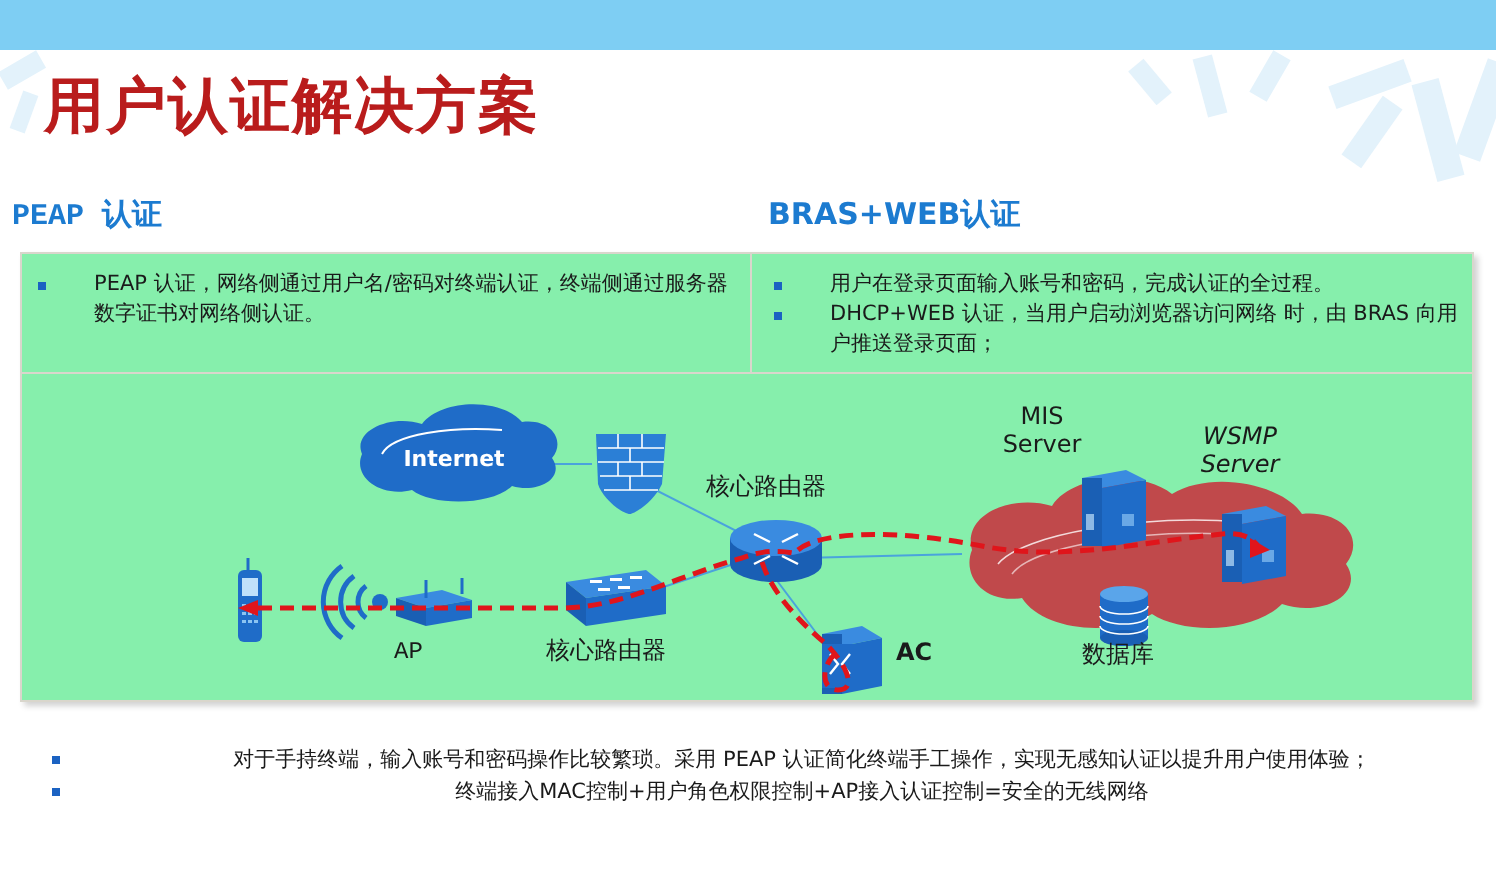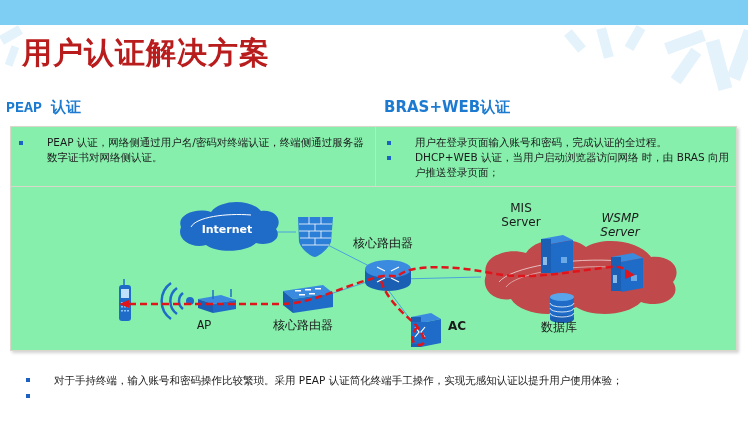--- a/index.html
+++ b/index.html
@@ -25,21 +25,21 @@
   .bullets.peap { left: 0; top: 8px; width: 360px; }
   .bullets.dhcp { left: 368px; top: 8px; width: 355px; }
   .bullets.peap li { padding-left: 36px; }
   .bullets.dhcp li { padding-left: 36px; }
 
   .diagram { position: absolute; left: 0; top: 60px; width: 725px; height: 164px; }
   .diagram svg { position: absolute; left: 0; top: 0; }
   .dlabel { position: absolute; font-size: 12px; color: #1a1a1a; white-space: nowrap; }
   .dlabel.center { text-align: center; line-height: 14px; }
 
-  .summary { position: absolute; left: 0; top: 372px; width: 748px; list-style: none; font-size: 10.5px; line-height: 16px; }
+  .summary { position: absolute; left: 0; top: 372px; width: 748px; list-style: none; font-size: 10.5px; line-height: 16px; text-align: center; }
   .summary li { position: relative; padding-left: 54px; }
   .summary li .dot { position: absolute; left: 26px; top: 6px; width: 4px; height: 4px; background: #1b62c2; }
 </style>
 </head>
 <body>
 
 <div class="top-bar"></div>
 
 <svg class="snowflake-bg" width="748" height="120" viewBox="0 0 748 120">
   <g fill="#e3f2fb">
@@ -228,13 +228,14 @@
     <div class="dlabel center" style="left:581px; top:24px; width:56px;font-style:italic;">
       <div>WSMP</div>
       <div>Server</div>
     </div>
   </div>
 </div>
 
 <ul class="summary">
   <li><span class="dot"></span><span>对于手持终端，输入账号和密码操作比较繁琐。采用 PEAP 认证简化终端手工操作，实现无感知认证以提升用户使用体验；</span></li>
   <li><span class="dot"></span></li>
+  <li><span class="dot"></span><span>终端接入MAC控制+用户角色权限控制+AP接入认证控制=安全的无线网络</span></li>
 </ul>
 
 </body></html>

